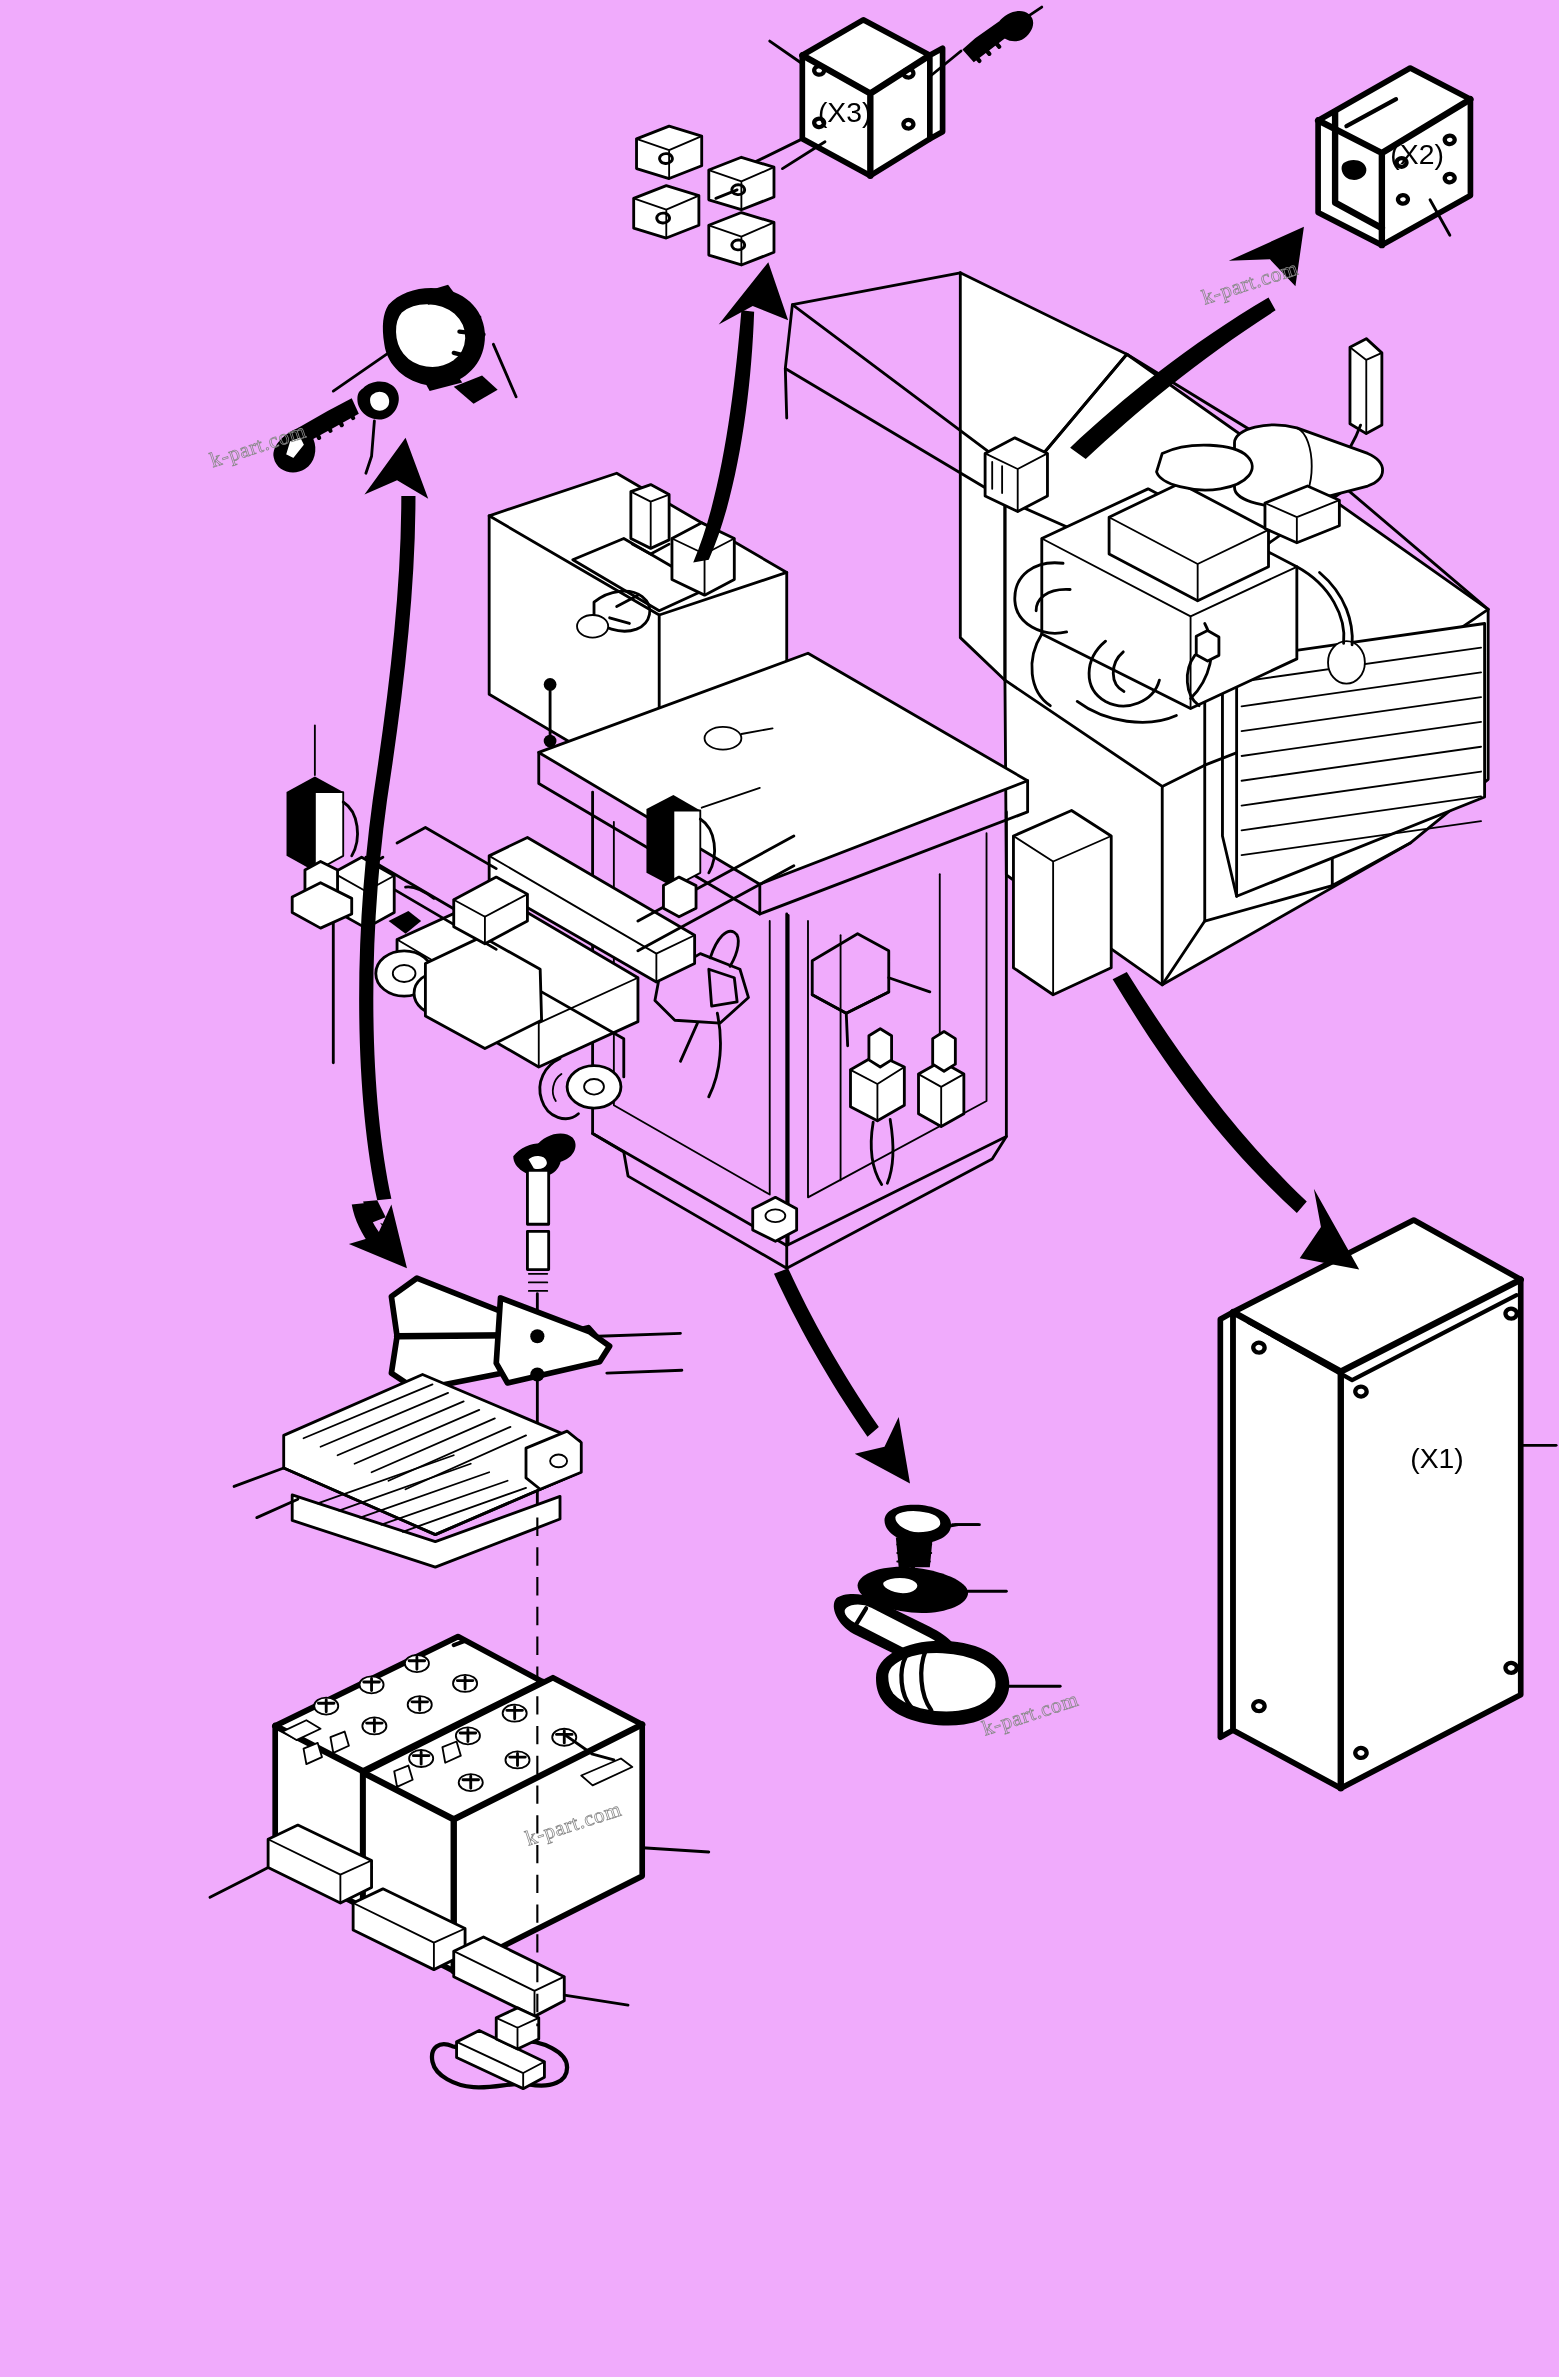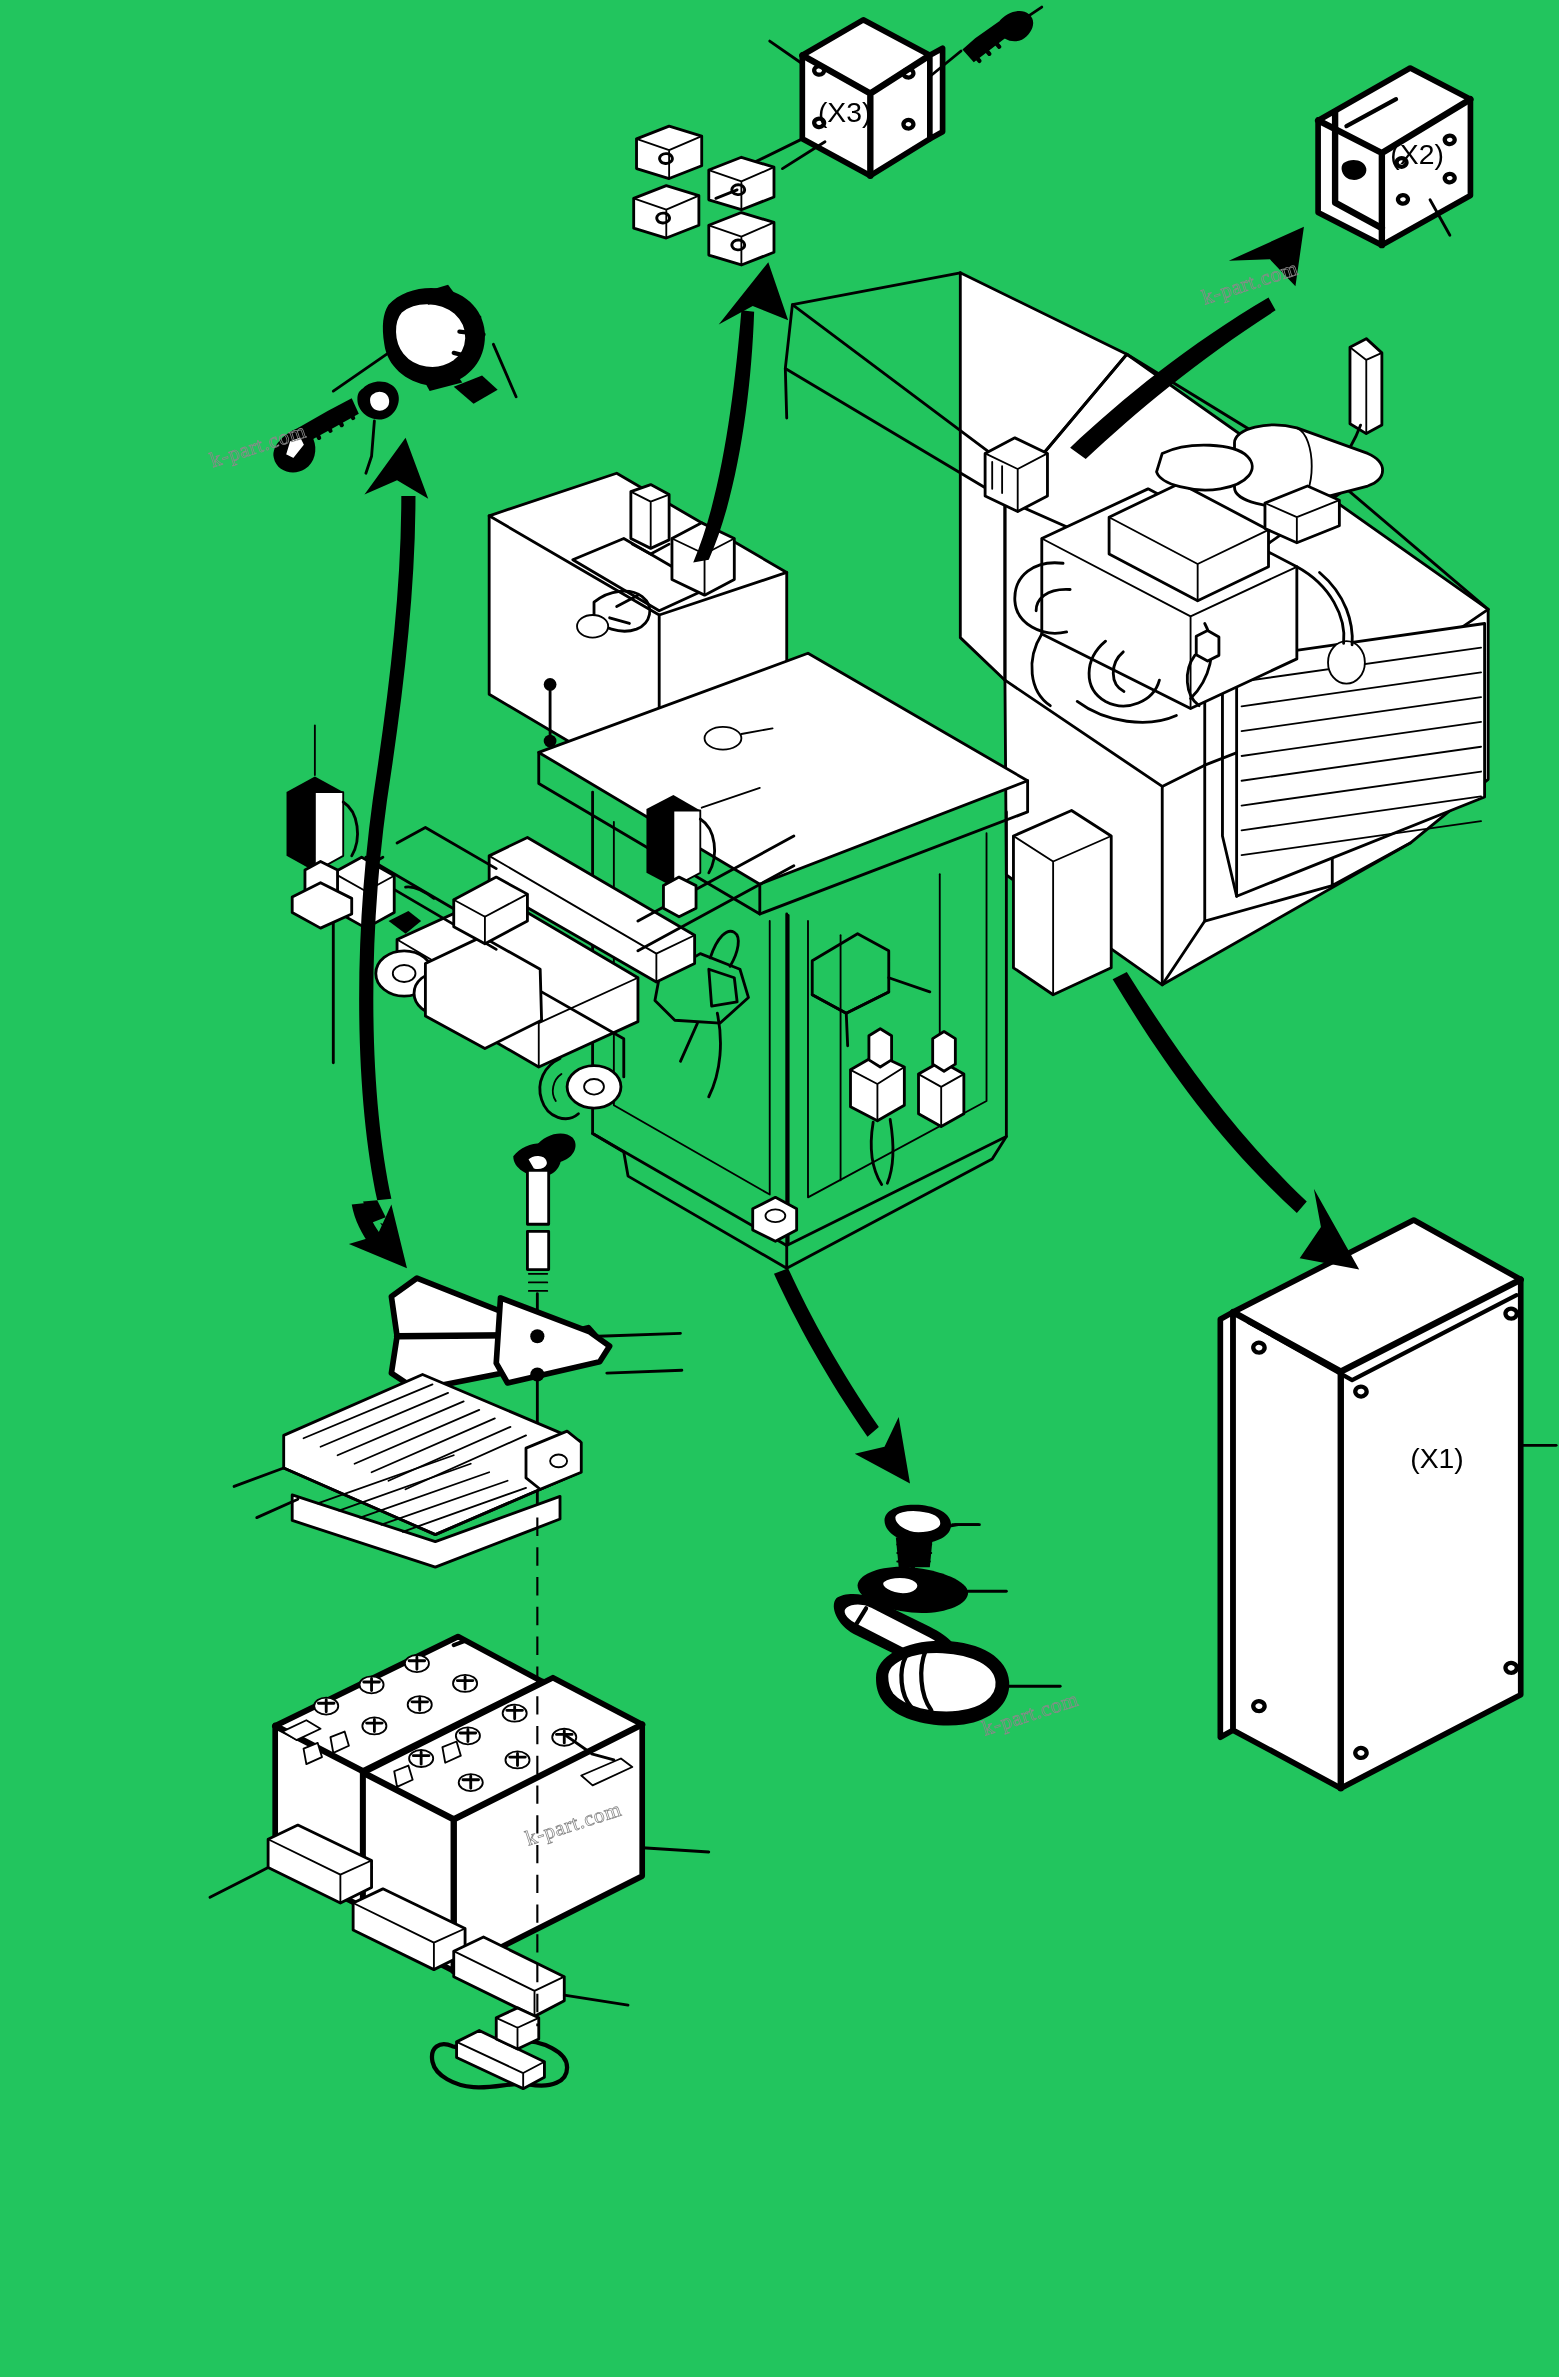--- a/index.html
+++ b/index.html
@@ -1,21 +1,21 @@
 <!DOCTYPE html>
 <html style="font-size:11.3px"><head>
 <meta charset="utf-8">
 <title>Parts Diagram</title>
 <style>
   html,body{margin:0;padding:0;background:#ffffff;}
   body{font-family:"Liberation Sans",sans-serif;}
   #sheet{
     position:relative;
     width:1560px;height:2377px;
-    background:#22c55e;
+    background:#f0abfc;
     overflow:hidden;
   }
   #sheet svg{position:absolute;top:0;left:0;width:1560px;height:2377px;}
   .ln{fill:none;stroke:#000000;stroke-width:4;stroke-linecap:round;stroke-linejoin:round;}
   .ln2{fill:none;stroke:#000000;stroke-width:6;stroke-linecap:round;stroke-linejoin:round;}
   .lnT{fill:none;stroke:#000000;stroke-width:2.6;stroke-linecap:round;stroke-linejoin:round;}
   .lnH{fill:none;stroke:#000000;stroke-width:9;stroke-linecap:round;stroke-linejoin:round;}
   .fillw{fill:#ffffff;stroke:#000000;stroke-width:4;stroke-linejoin:round;}
   .fillwT{fill:#ffffff;stroke:#000000;stroke-width:2.6;stroke-linejoin:round;}
   .fillwH{fill:#ffffff;stroke:#000000;stroke-width:8;stroke-linejoin:round;}

